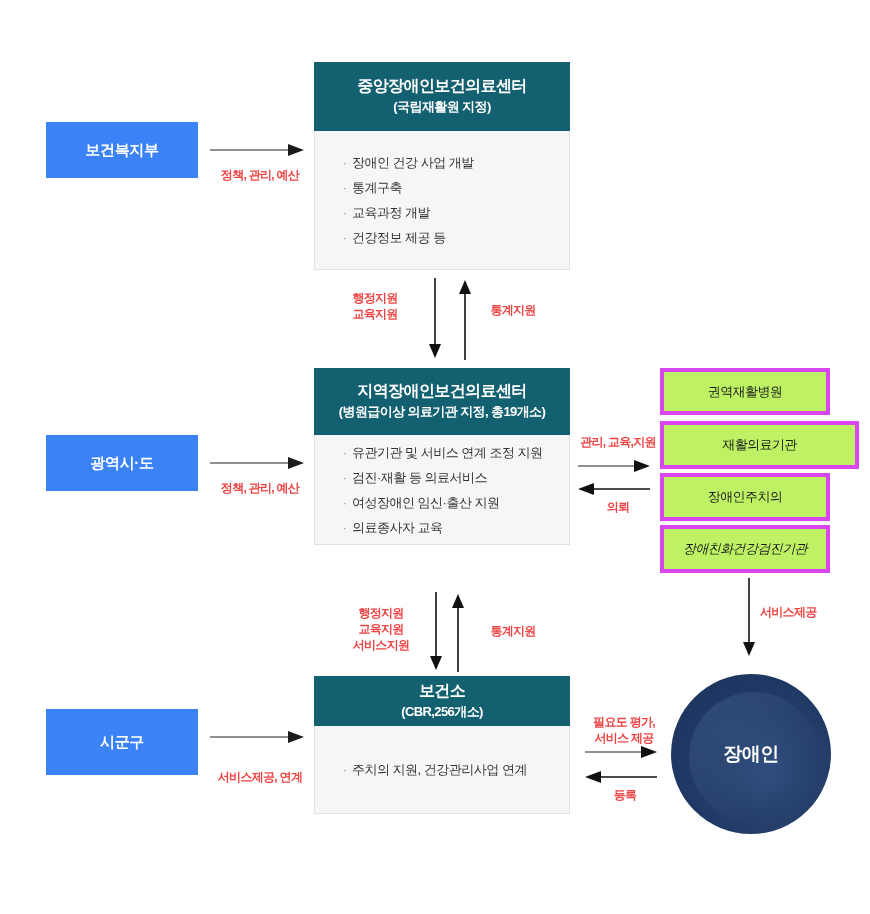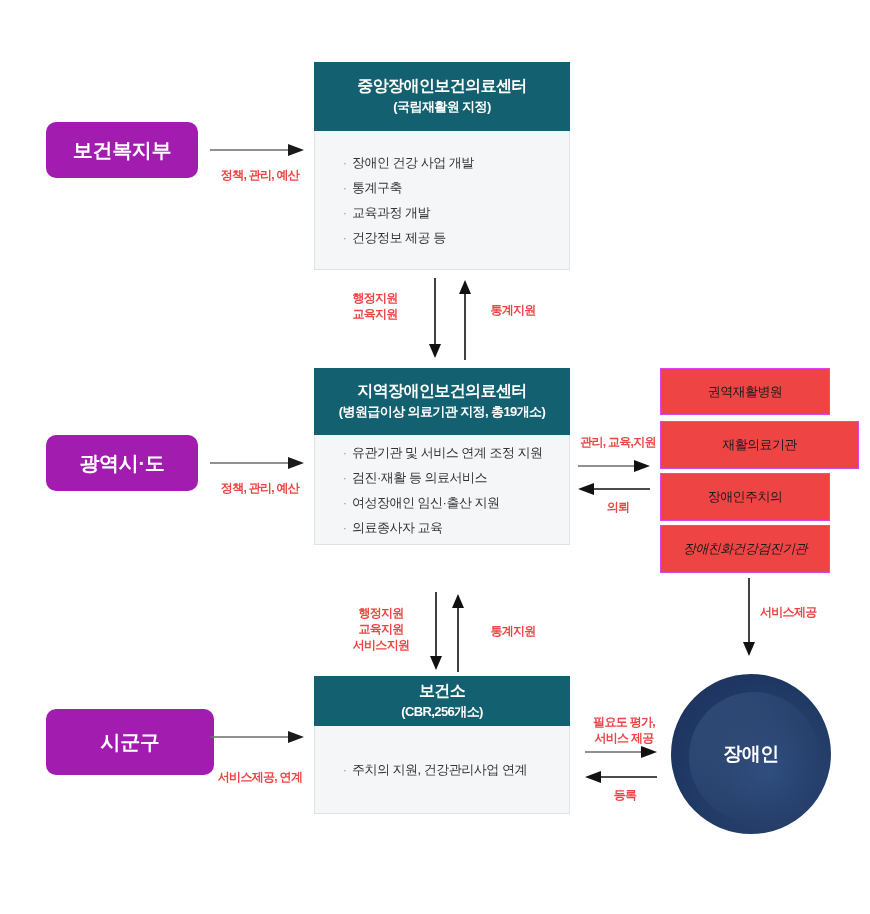--- a/index.html
+++ b/index.html
@@ -14,29 +14,28 @@
     position: relative;
     width: 870px;
     height: 914px;
     background: #ffffff;
     overflow: hidden;
   }
 
   
   .gov-box {
     position: absolute;
-    background: #a21caf;
+    background: #3b82f6;
     color: #ffffff;
     display: flex;
     align-items: center;
     justify-content: center;
-    font-size: 20px;
+    font-size: 15px;
     font-weight: bold;
     letter-spacing: -0.3px;
-    border-radius: 10px;
   }
 
   
   .panel {
     position: absolute;
   }
   .panel-head {
     background: #136070;
     color: #ffffff;
     display: flex;
@@ -81,22 +80,22 @@
     width: 9px;
     flex: none;
     color: #8a8f96;
     font-size: 11px;
     line-height: 1;
   }
 
   
   .inst-box {
     position: absolute;
-    background: #ef4444;
-    border: 1px solid #d946ef;
+    background: #bef264;
+    border: 4px solid #d946ef;
     box-sizing: border-box;
     display: flex;
     align-items: center;
     justify-content: center;
     font-size: 13px;
     color: #1a1a1a;
     letter-spacing: -0.6px;
     font-weight: normal;
   }
 
@@ -157,21 +156,21 @@
 <div id="canvas">
 
   <div class="gov-box" style="left:46px; top:122px; width:152px; height:56px;">
     <span>보건복지부</span>
   </div>
 
   <div class="gov-box" style="left:46px; top:435px; width:152px; height:56px;">
     <span>광역시·도</span>
   </div>
 
-  <div class="gov-box" style="left:46px; top:709px; width:168px; height:66px;align-items:center;">
+  <div class="gov-box" style="left:46px; top:709px; width:152px; height:66px;align-items:center;">
     <span>시군구</span>
   </div>
 
   <div class="panel" style="left:314px; top:62px; width:256px;">
     <div class="panel-head" style="height:69px;">
       <div class="t1">중앙장애인보건의료센터</div>
       <div class="t2">(국립재활원 지정)</div>
     </div>
     <div class="panel-body" style="height:139px;">
       <div class="bullet-row">

